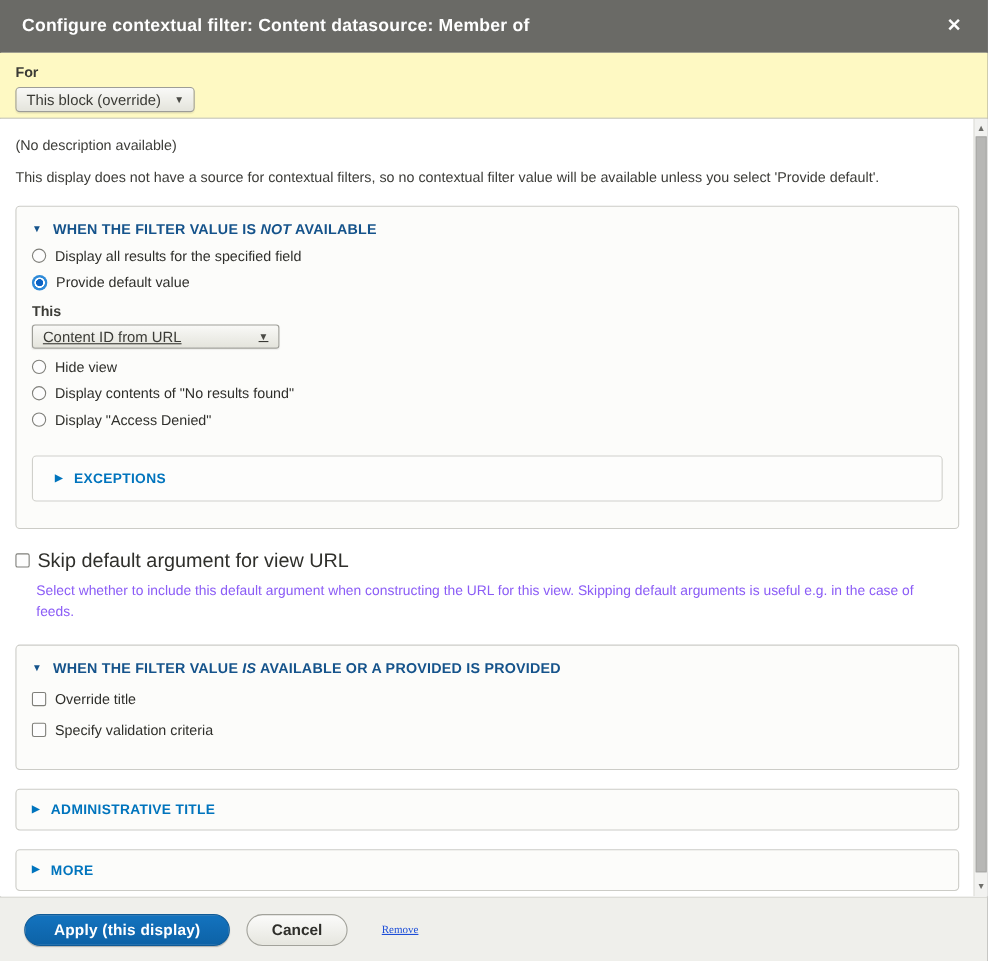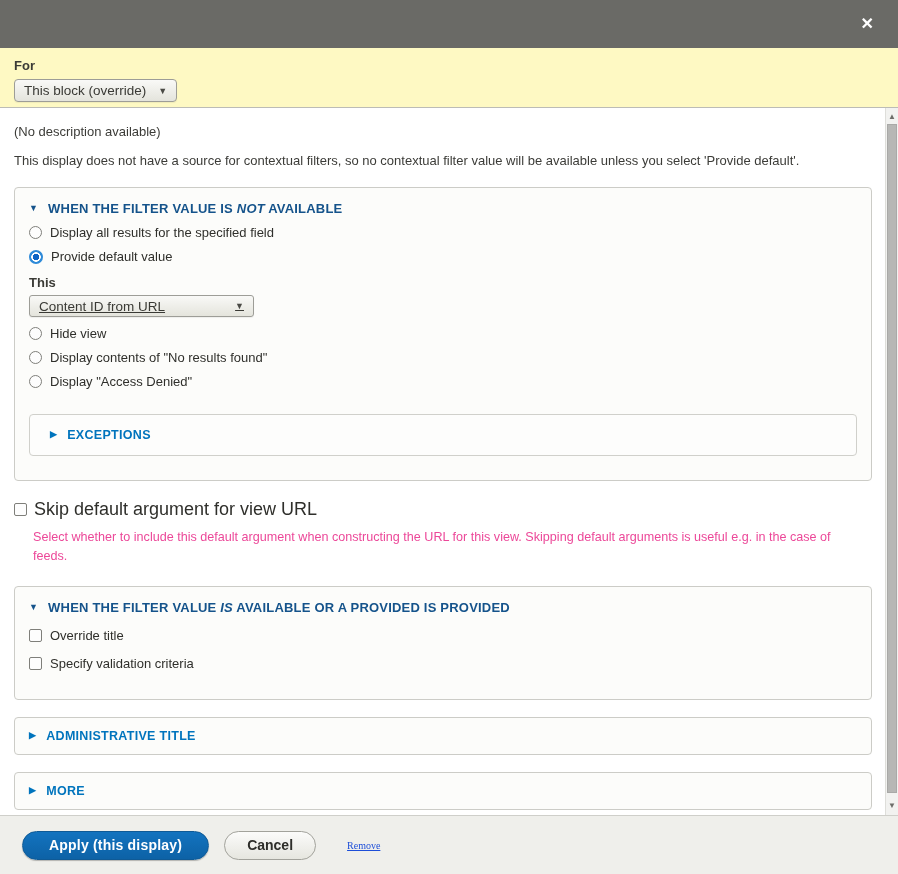--- a/index.html
+++ b/index.html
@@ -61,21 +61,21 @@
 
   .type-label { margin: 11px 0 5px; font-weight: bold; font-size: 13px; color: #3b3b36; }
   .type-select { width: 225px; height: 22px; border-radius: 3px; text-decoration: underline; }
 
   .exceptions-box { margin-top: 25px; height: 42px; background: #fdfdfc;
                     border: 1px solid #d0d0cb; border-radius: 4px;
                     display: flex; align-items: center; padding: 0 20px; }
 
   .skip-row { display: flex; align-items: center; gap: 7px; margin-top: 18px;
               font-size: 18px; color: #2f2f2b; }
-  .skip-desc { margin: 8px 0 0 19px; font-size: 12.6px; color: #ec4899;
+  .skip-desc { margin: 8px 0 0 19px; font-size: 12.6px; color: #8b5cf6;
                line-height: 19px; max-width: 822px; }
 
   .fieldset-available { margin-top: 20px; padding-bottom: 28px; }
   .fieldset-available .opt-row:first-of-type { margin-top: 20px; }
   .fieldset-available .opt-row { margin-top: 13px; }
 
   
   .scrollbar { position: absolute; top: 0; right: 0; bottom: 0; width: 13px;
                background: #f2f2f0; border-left: 1px solid #dededa; }
   .scroll-btn { position: absolute; left: 0; right: 0; height: 16px; display: flex;
@@ -100,20 +100,21 @@
                  font-family: "Liberation Sans", sans-serif; cursor: pointer; }
   .remove-link { margin-left: 31px; color: #1d4ed8; text-decoration: underline;
                  font-size: 10px; cursor: pointer; font-family: Liberation Serif, serif; }
 </style>
 </head>
 <body>
 
 <div class="modal">
 
   <div class="titlebar">
+    <span class="title">Configure contextual filter: Content datasource: Member of</span>
     <span class="close-btn">✕</span>
   </div>
 
   <div class="for-bar">
     <div class="for-label">For</div>
     <div class="select-widget">
       <span>This block (override)</span>
       <span class="arrow">▼</span>
     </div>
   </div>

